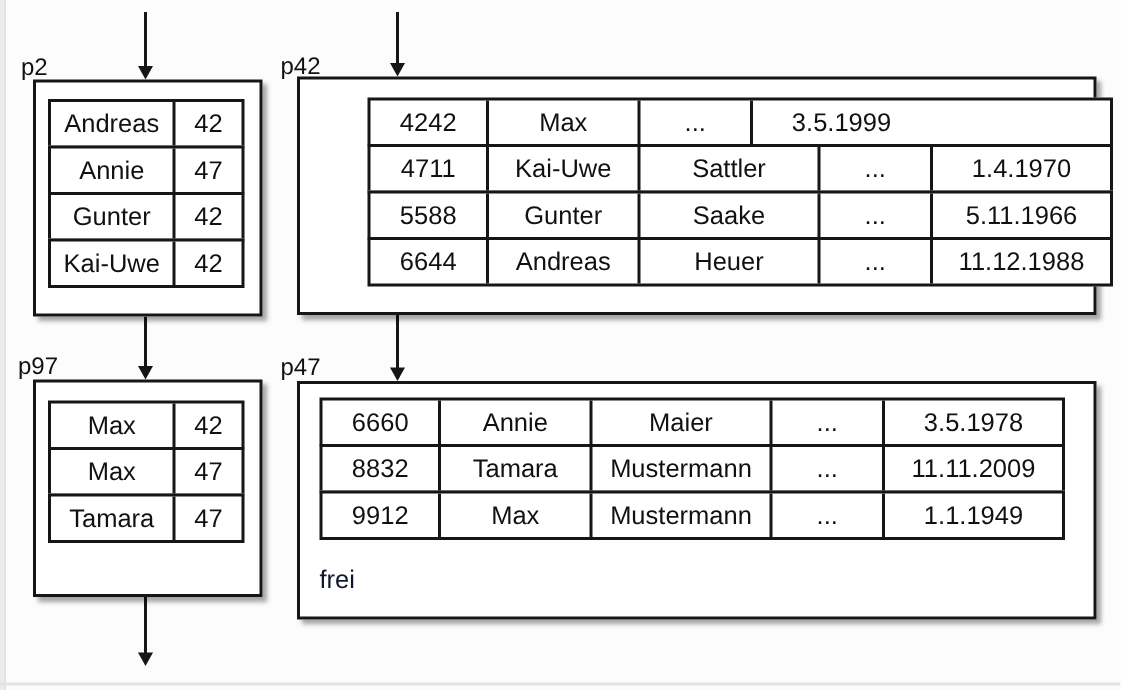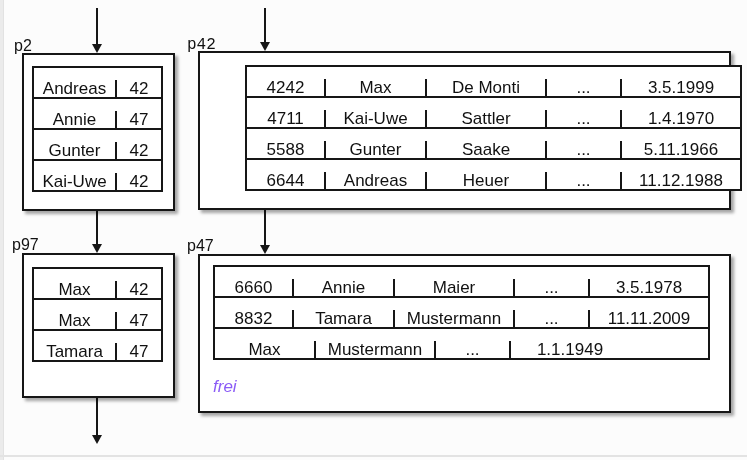--- a/index.html
+++ b/index.html
@@ -21,21 +21,21 @@
     border:2px solid #161616;
     box-shadow:3px 3px 3px rgba(0,0,0,0.35);
     box-sizing:border-box;
   }
   .pglabel {
     position:absolute; font-size:16px; line-height:18px; color:#111;
   }
   .tbl { position:absolute; }
   .trow {
     display:flex; height:33px; background:#fff;
-    border:2px solid #161616; box-sizing:border-box;align-items:flex-end;
+    border:2px solid #161616; box-sizing:border-box;
   }
   .trow + .trow { margin-top:-2px; }
   .tcell {
     display:flex; align-items:center; justify-content:center;
     font-size:17px; line-height:17px; white-space:nowrap;
     border-right:2px solid #161616; box-sizing:border-box;
     overflow:hidden;
   }
   .tcell:last-child { border-right:none; }
   
@@ -43,21 +43,21 @@
   
   .cw0 { width:79px; } .cw1 { width:101px; } .cw2 { width:120px; }
   .cw3 { width:75px; } .cw4 { width:118px; }
   .arrow-stem { position:absolute; width:2px; background:#161616; }
   .arrow-head {
     position:absolute; width:0; height:0;
     border-left:5px solid transparent; border-right:5px solid transparent;
     border-top:9px solid #161616;
   }
   .frei {
-    position:absolute; font-style:italic; font-size:17px; color:#8b5cf6;
+    position:absolute; font-size:17px; color:#0f172a;
   }
 </style>
 </head>
 <body>
 
 <div class="scene">
 
   <div class="edge-left"></div>
   <div class="edge-bottom"></div>
 
@@ -91,27 +91,26 @@
         <div class="tcell cs0">Gunter</div>
         <div class="tcell cs1">42</div>
       </div>
       <div class="trow">
         <div class="tcell cs0">Kai-Uwe</div>
         <div class="tcell cs1">42</div>
       </div>
     </div>
   </div>
 
-  <div class="pglabel" style="left:187px; top:36px;font-family:Liberation Mono, monospace;">p42</div>
+  <div class="pglabel" style="left:187px; top:36px;">p42</div>
   <div class="pagebox" style="left:198px; top:51px; width:533px; height:159px;">
     <div class="tbl" style="left:13px; top:12px; width:497px;padding-left:32px;">
       <div class="trow">
         <div class="tcell cw0">4242</div>
         <div class="tcell cw1">Max</div>
-        <div class="tcell cw2">De Monti</div>
         <div class="tcell cw3">...</div>
         <div class="tcell cw4">3.5.1999</div>
       </div>
       <div class="trow">
         <div class="tcell cw0">4711</div>
         <div class="tcell cw1">Kai-Uwe</div>
         <div class="tcell cw2">Sattler</div>
         <div class="tcell cw3">...</div>
         <div class="tcell cw4">1.4.1970</div>
       </div>
@@ -161,20 +160,21 @@
         <div class="tcell cw4">3.5.1978</div>
       </div>
       <div class="trow">
         <div class="tcell cw0">8832</div>
         <div class="tcell cw1">Tamara</div>
         <div class="tcell cw2">Mustermann</div>
         <div class="tcell cw3">...</div>
         <div class="tcell cw4">11.11.2009</div>
       </div>
       <div class="trow">
+        <div class="tcell cw0">9912</div>
         <div class="tcell cw1">Max</div>
         <div class="tcell cw2">Mustermann</div>
         <div class="tcell cw3">...</div>
         <div class="tcell cw4">1.1.1949</div>
       </div>
     </div>
     <div class="frei" style="left:13px; top:121px;">frei</div>
   </div>
 
 </div>

